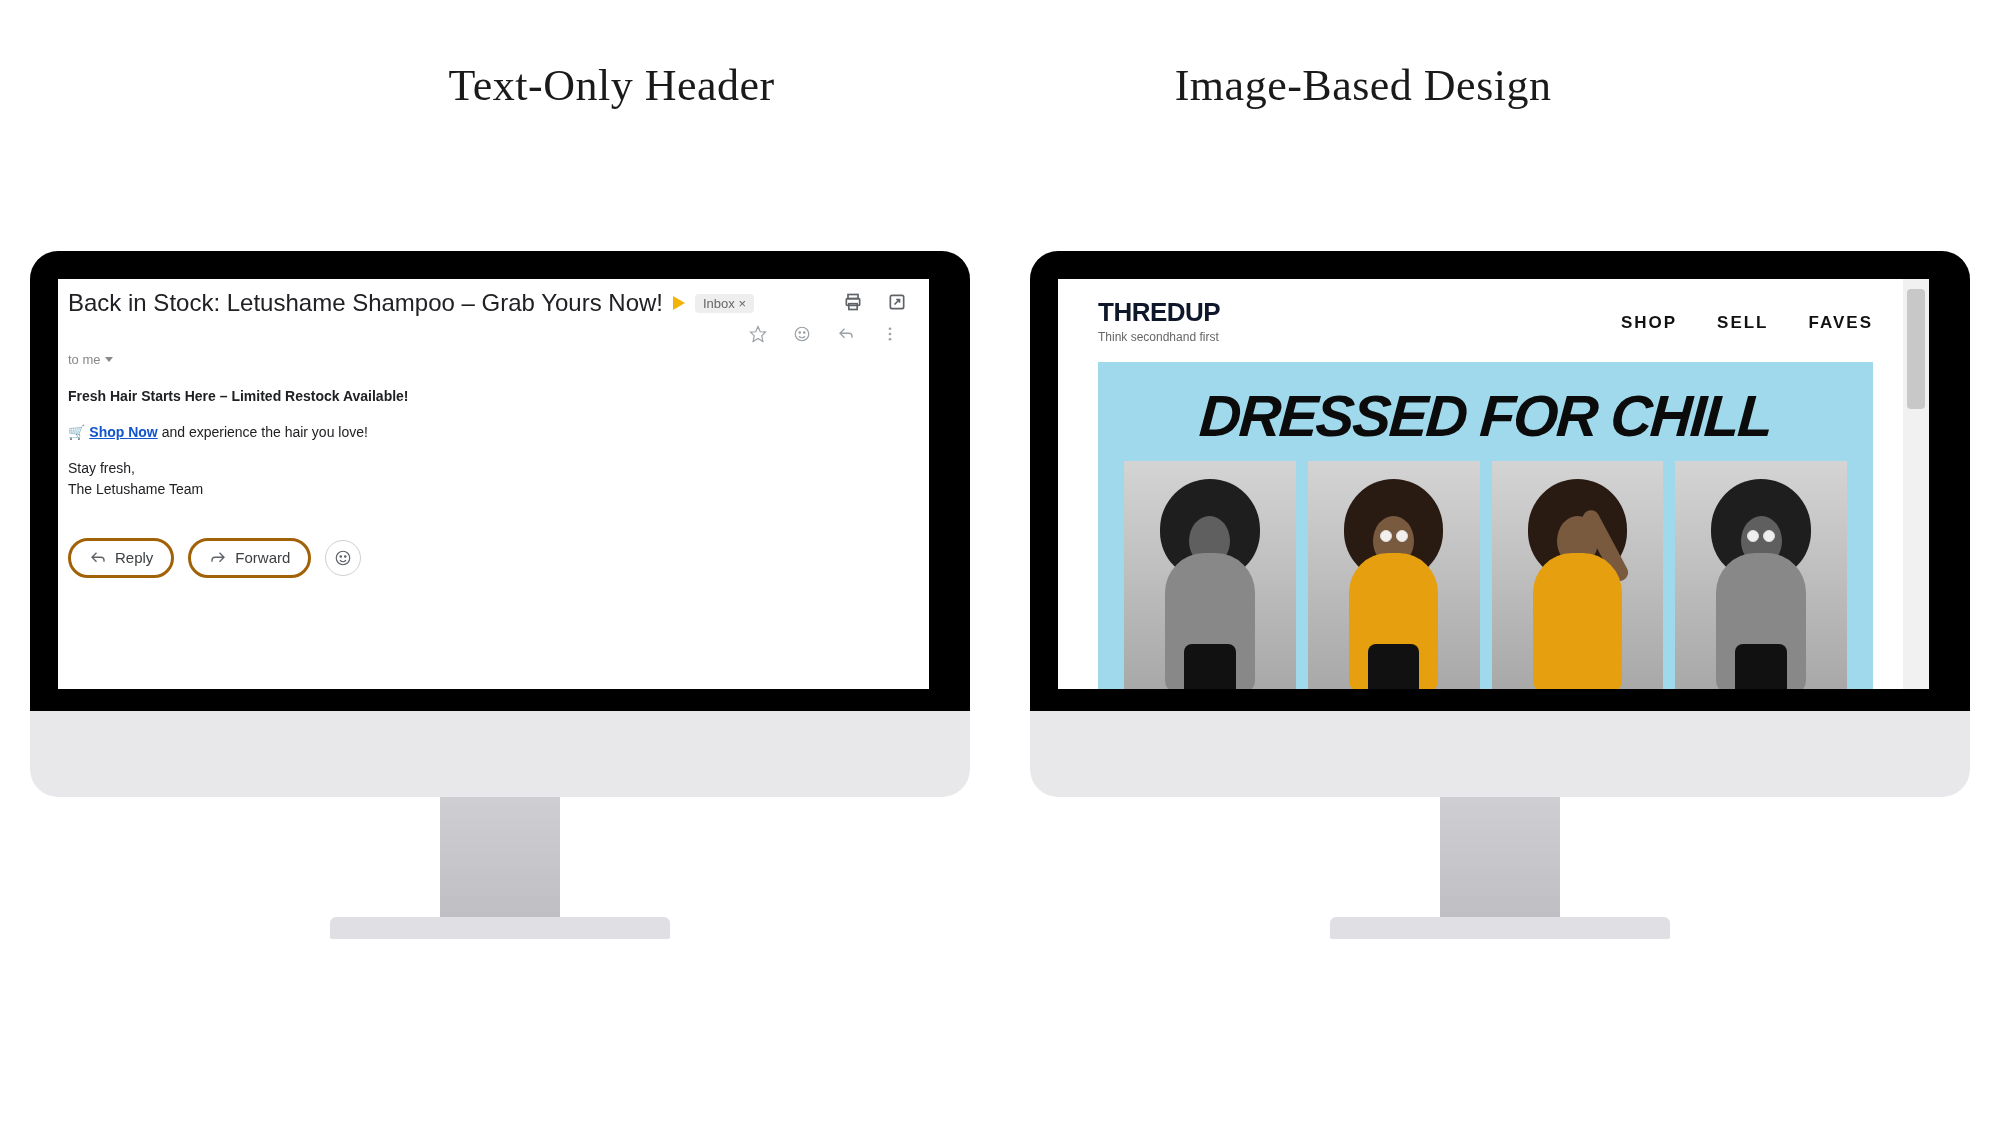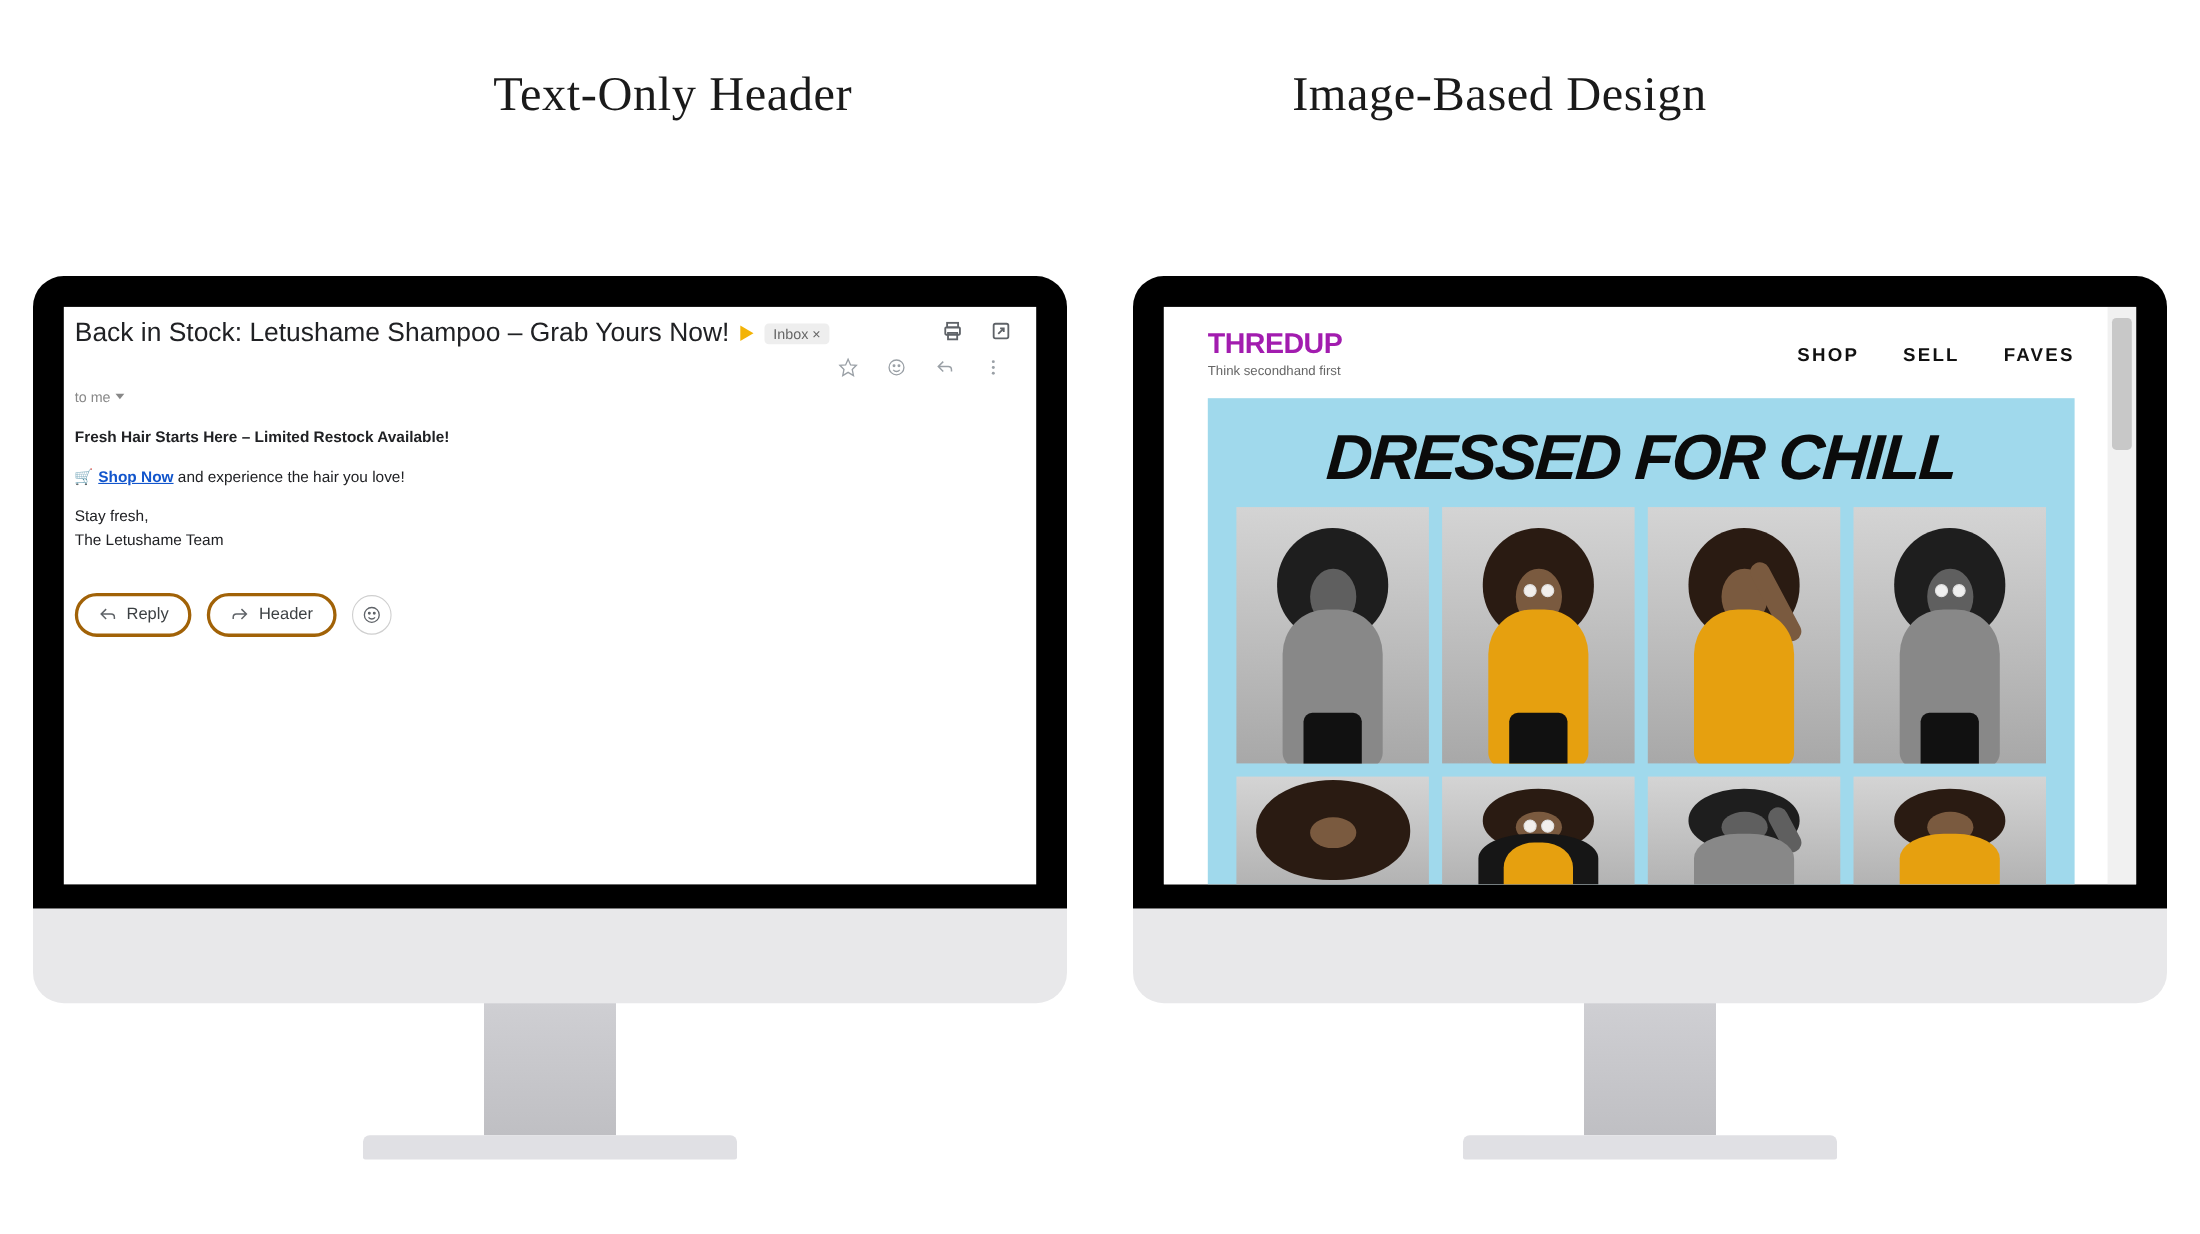--- a/index.html
+++ b/index.html
@@ -34,24 +34,24 @@
     gap: 60px;
     width: 100%;
   }
   .monitor-wrap {
     display: flex;
     flex-direction: column;
     align-items: center;
   }
   .bezel {
     width: 940px;
-    height: 575px;
+    height: 460px;
     background: #000000;
     border-radius: 28px 28px 0 0;
-    padding: 28px 28px 22px 28px;
+    padding: 28px 41px 22px 28px;
     position: relative;
   }
   .screen {
     width: 100%;
     height: 100%;
     background: #ffffff;
     position: relative;
     overflow: hidden;
   }
   .chin {
@@ -185,21 +185,21 @@
   .tu-header {
     display: flex;
     align-items: flex-start;
     padding: 18px 0 14px 0;
   }
   .tu-logo-block { flex: 1; }
   .tu-logo {
     font-size: 26px;
     font-weight: 900;
     letter-spacing: -0.5px;
-    color: #a21caf;
+    color: #0f172a;
   }
   .tu-tagline {
     font-size: 12px;
     color: #666666;
     margin-top: 2px;
   }
   .tu-nav { display: flex; gap: 40px; margin-top: 16px; }
   .tu-nav a {
     font-size: 17px;
     font-weight: 700;
@@ -397,21 +397,21 @@
               <div class="pill-btn">
                 <svg class="ico18" viewBox="0 0 24 24" fill="none" stroke="#5f6368" stroke-width="1.8">
                     <path d="M10 5 L4 11 L10 17 M4 11 H16 a4 4 0 0 1 4 4 v2"></path>
                   </svg>
                 <span>Reply</span>
               </div>
               <div class="pill-btn">
                 <svg class="ico18" viewBox="0 0 24 24" fill="none" stroke="#5f6368" stroke-width="1.8">
                     <path d="M14 5 L20 11 L14 17 M20 11 H8 a4 4 0 0 0 -4 4 v2"></path>
                   </svg>
-                <span>Header</span>
+                <span>Forward</span>
               </div>
               <div class="circle-btn">
                 <svg class="ico18" viewBox="0 0 24 24" fill="none" stroke="#5f6368" stroke-width="1.6">
                     <circle cx="12" cy="12" r="9"></circle>
                     <circle cx="9" cy="10" r="1" fill="#5f6368"></circle>
                     <circle cx="15" cy="10" r="1" fill="#5f6368"></circle>
                     <path d="M8 15c1.2 1.3 2.6 2 4 2s2.8-.7 4-2"></path>
                   </svg>
               </div>
             </div>

